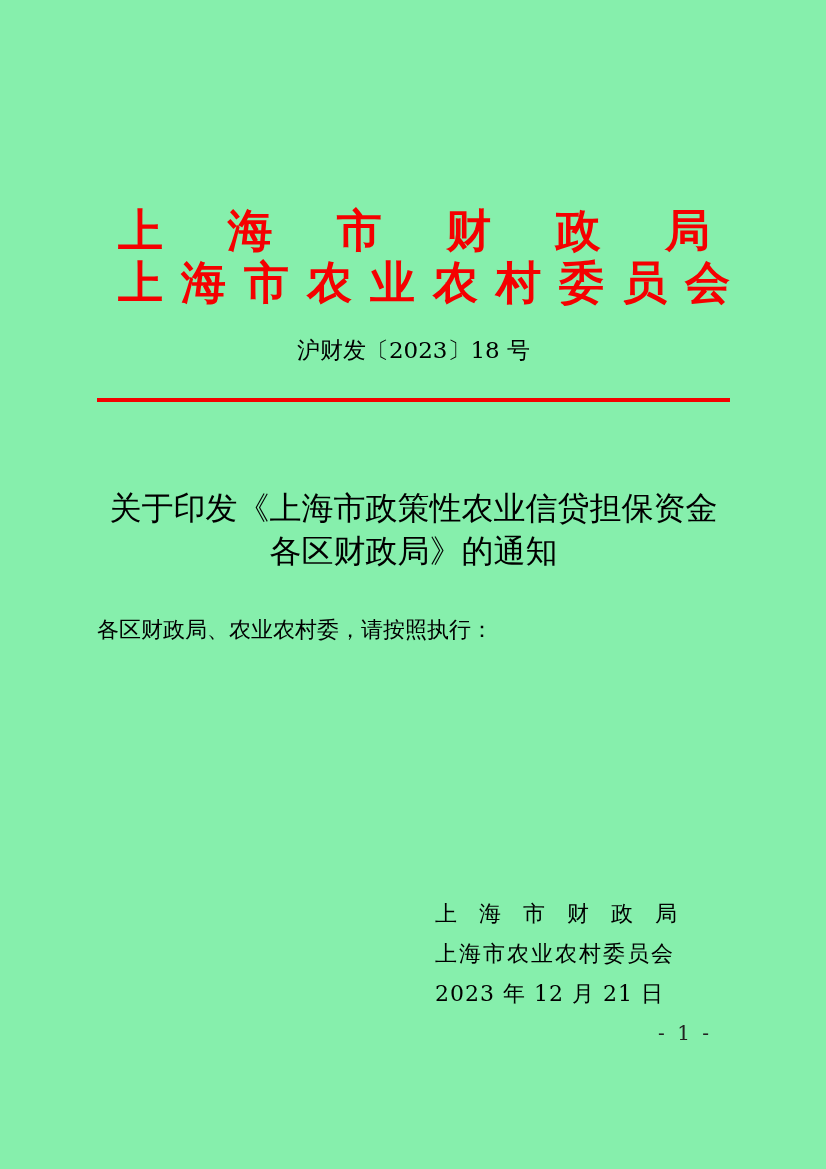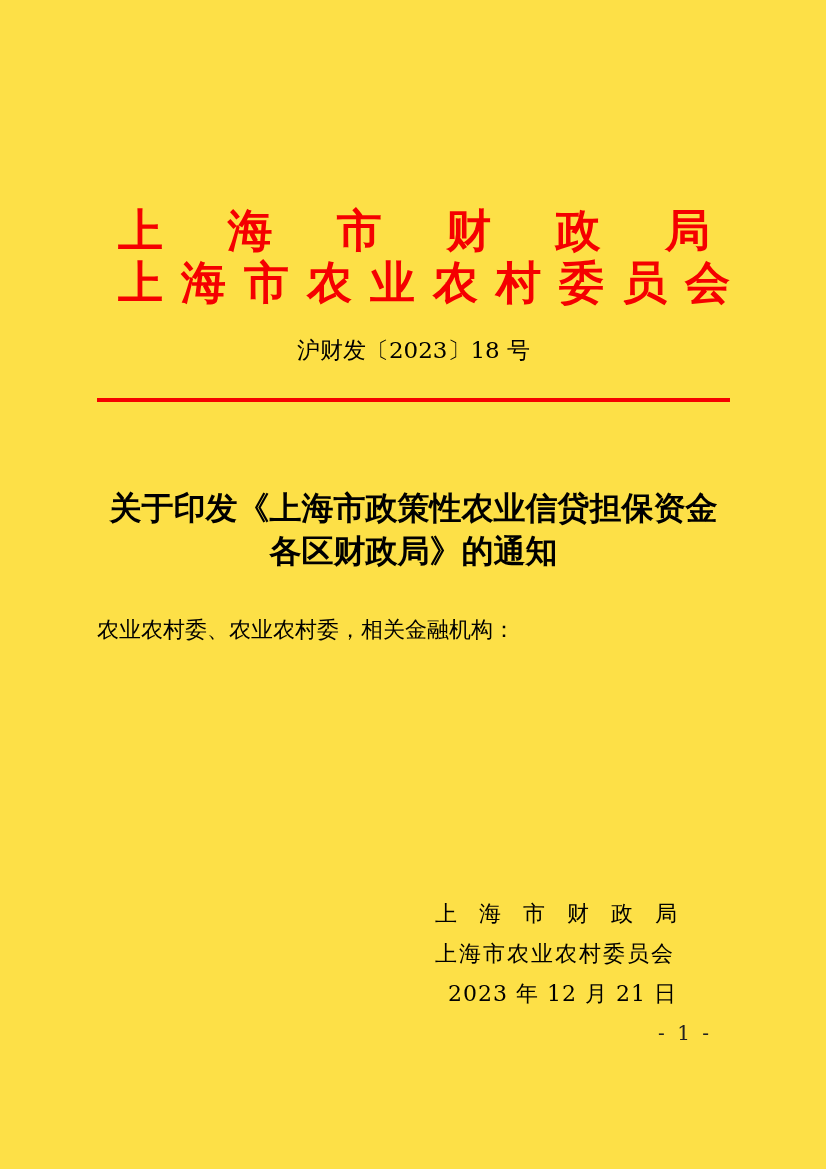--- a/index.html
+++ b/index.html
@@ -1,20 +1,20 @@
 <!DOCTYPE html>
 <html><head>
 <meta charset="utf-8">
 <style>
   html, body { margin: 0; padding: 0; background: #ffffff; }
   .page {
     position: relative;
     width: 826px;
     height: 1169px;
-    background: #fde047;
+    background: #86efac;
     font-family: "DejaVu Serif", serif;
     color: #000000;
     overflow: hidden;
   }
 
   
   .letterhead {
     position: absolute;
     left: 118px;
     top: 205px;
@@ -59,21 +59,21 @@
 
   
   .doc-title {
     position: absolute;
     left: 97px;
     top: 487px;
     width: 633px;
     margin: 0;
     text-align: center;
     font-size: 32px;
-    font-weight: bold;
+    font-weight: normal;
     line-height: 43px;
   }
   .doc-title span { display: block; }
 
   
   .doc-body {
     position: absolute;
     left: 97px;
     top: 610px;
     width: 618px;
@@ -99,21 +99,21 @@
   .sig-agency1 {
     text-align: justify;
     text-align-last: justify;
     white-space: nowrap;
   }
   .sig-agency2 {
     letter-spacing: 2px;
     white-space: nowrap;
   }
   .sig-date {
-    text-align: right;
+    text-align: left;
     letter-spacing: 1px;
     white-space: nowrap;
   }
 
   
   .page-number {
     position: absolute;
     left: 640px;
     top: 1020px;
     width: 90px;
@@ -137,21 +137,21 @@
   <div class="doc-number">沪财发〔2023〕18 号</div>
 
   <div class="red-line"></div>
 
   <h1 class="doc-title">
     <span>关于印发《上海市政策性农业信贷担保资金</span>
     <span>各区财政局》的通知</span>
   </h1>
 
   <div class="doc-body">
-    <p class="salutation">农业农村委、农业农村委，相关金融机构：</p>
+    <p class="salutation">各区财政局、农业农村委，请按照执行：</p>
   </div>
 
   <div class="signature">
     <div class="sig-agency1">上 海 市 财 政 局</div>
     <div class="sig-agency2">上海市农业农村委员会</div>
     <div class="sig-date">2023 年 12 月 21 日</div>
   </div>
 
   <div class="page-number">- 1 -</div>
 

